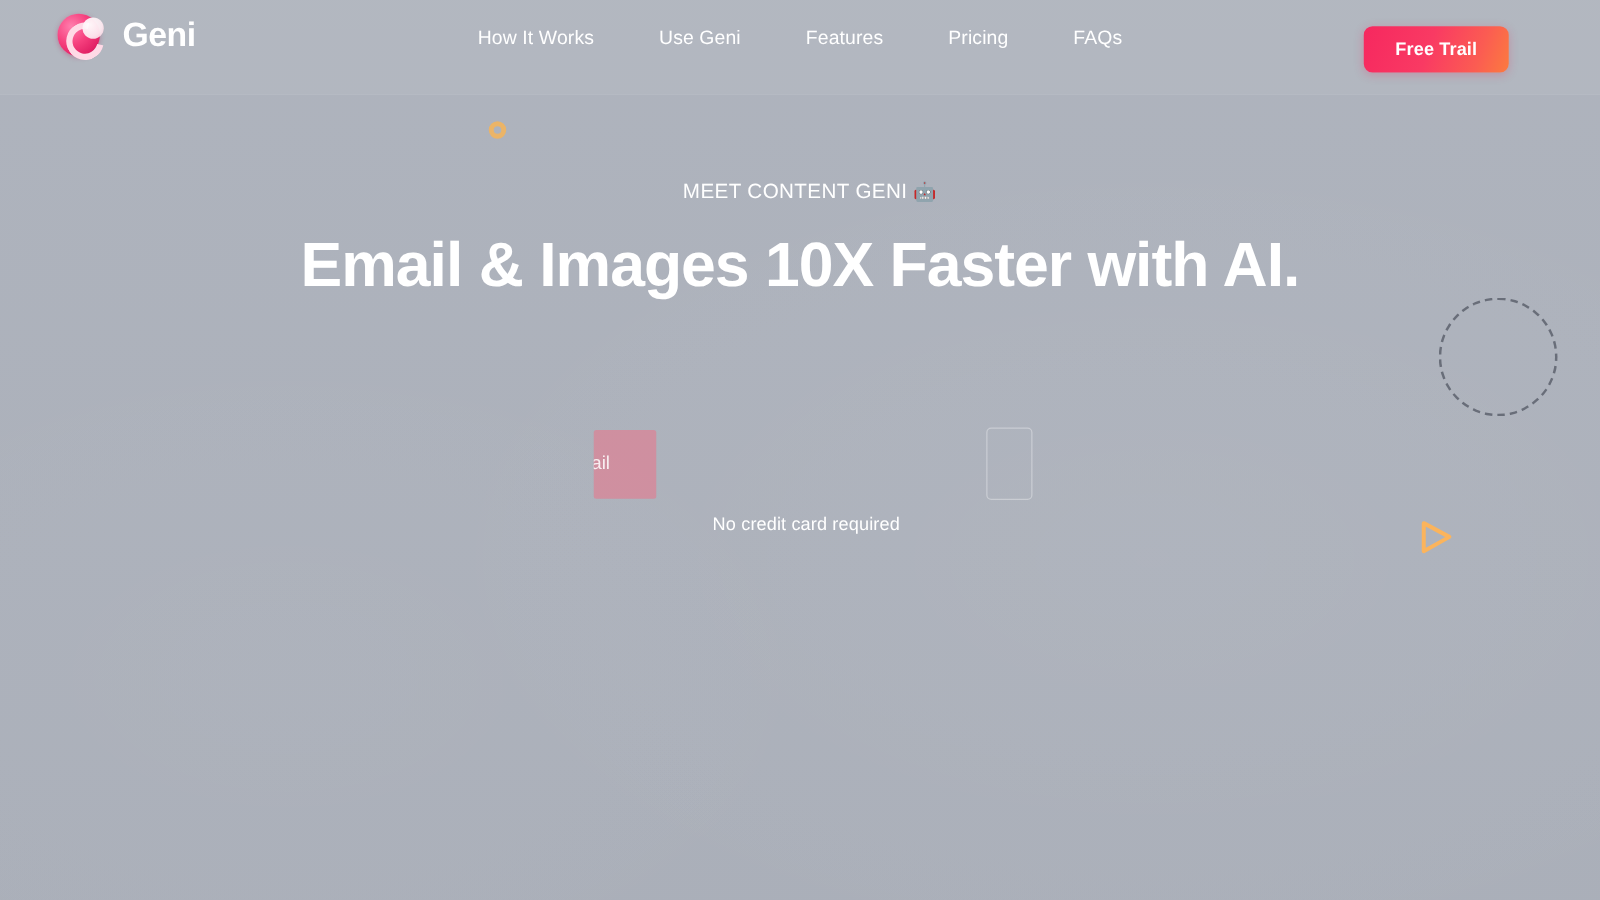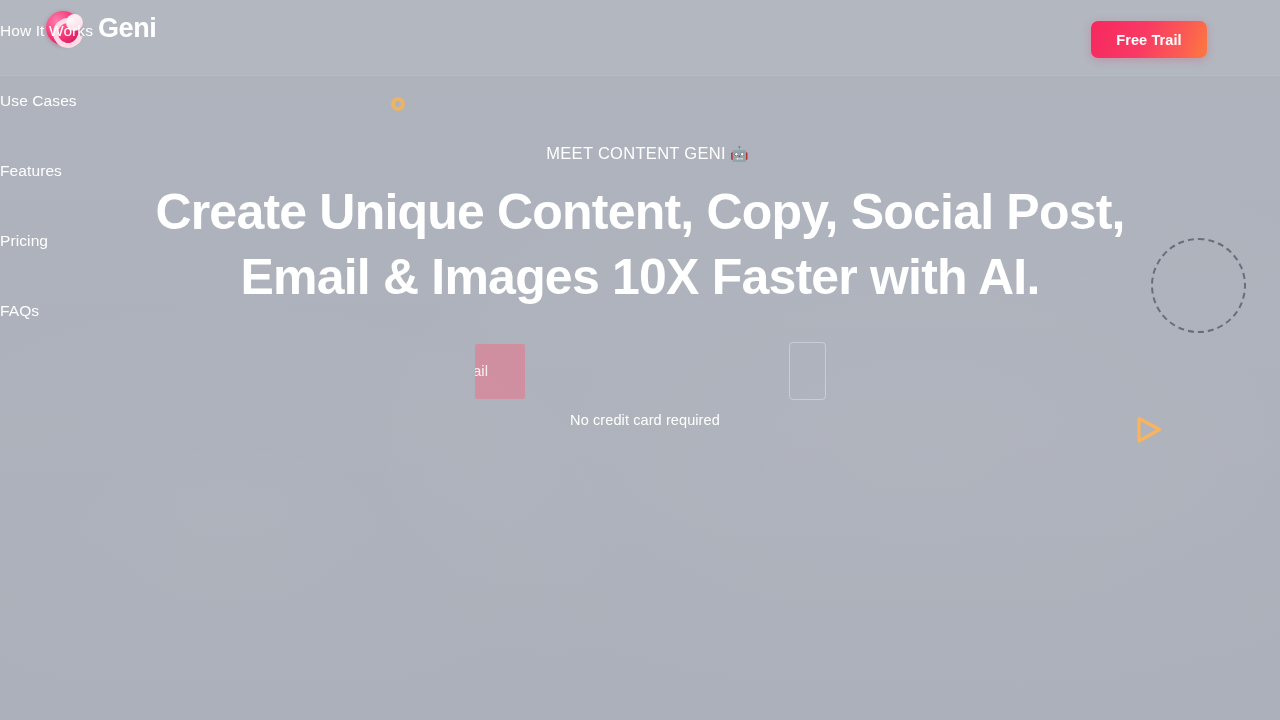--- a/index.html
+++ b/index.html
@@ -91,21 +91,20 @@
     z-index: 2;
   }
 
   .main-nav {
     position: absolute;
     left: 0; right: 0;
     top: 22px;
     display: flex;
     justify-content: center;
     gap: 52px;
-    flex-direction: column;
   }
   .nav-link {
     font-size: 15.5px;
     font-weight: 500;
     color: #ffffff;
     text-decoration: none;
     letter-spacing: 0.1px;
     white-space: nowrap;
   }
 
@@ -253,38 +252,37 @@
 
 <header class="site-header">
 
   <a class="brand" href="#">
     <span class="brand-mark"></span>
     <span class="brand-text">Geni</span>
   </a>
 
   <nav class="main-nav">
     <a class="nav-link" href="#">How It Works</a>
-    <a class="nav-link" href="#">Use Cases</a>
+    <a class="nav-link" href="#">Use Geni</a>
     <a class="nav-link" href="#">Features</a>
     <a class="nav-link" href="#">Pricing</a>
     <a class="nav-link" href="#">FAQs</a>
   </nav>
 
   <button class="cta-header">Free Trail</button>
 </header>
 
 <section class="hero">
 
   <div class="hero-eyebrow">
     <span>MEET CONTENT GENI</span>
     <span class="emoji">🤖</span>
   </div>
 
   <h1 class="hero-title">
-    <span class="line">Create Unique Content, Copy, Social Post,</span>
     <span class="line">Email &amp; Images 10X Faster with AI.</span>
   </h1>
 
   <div class="signup-row">
     <div class="email-field-ghost">
       <span class="ghost-text">ail</span>
     </div>
     <button class="submit-ghost"></button>
   </div>
 

